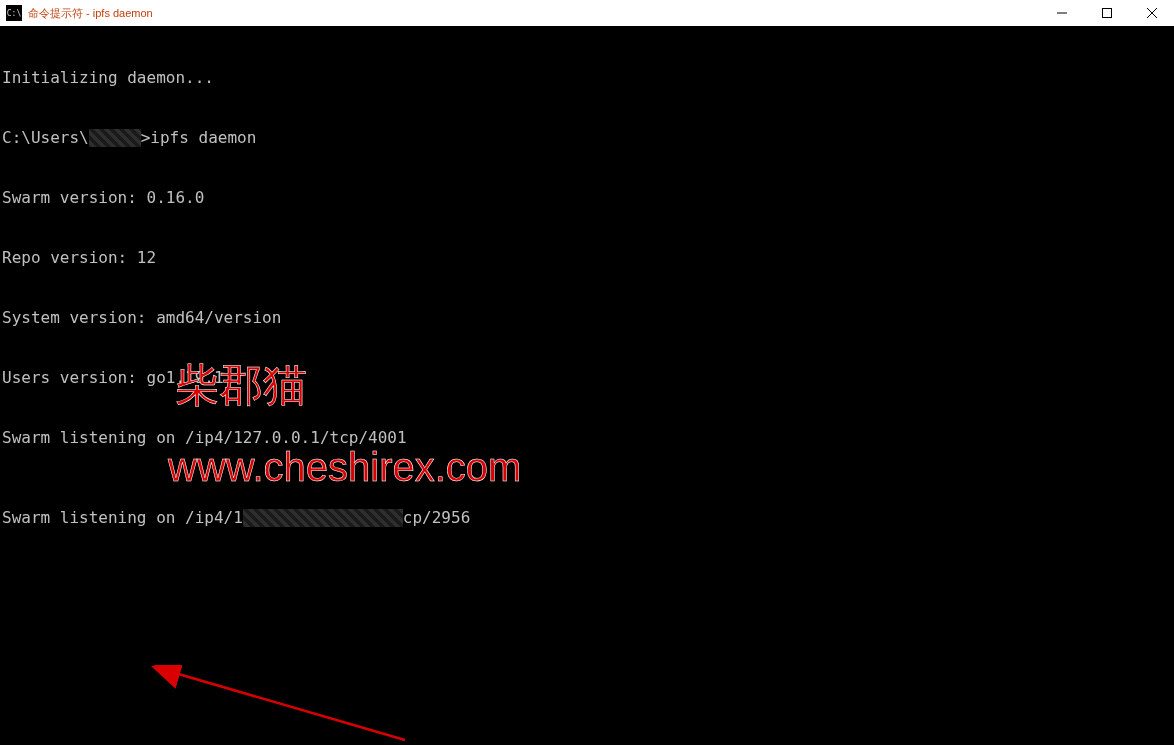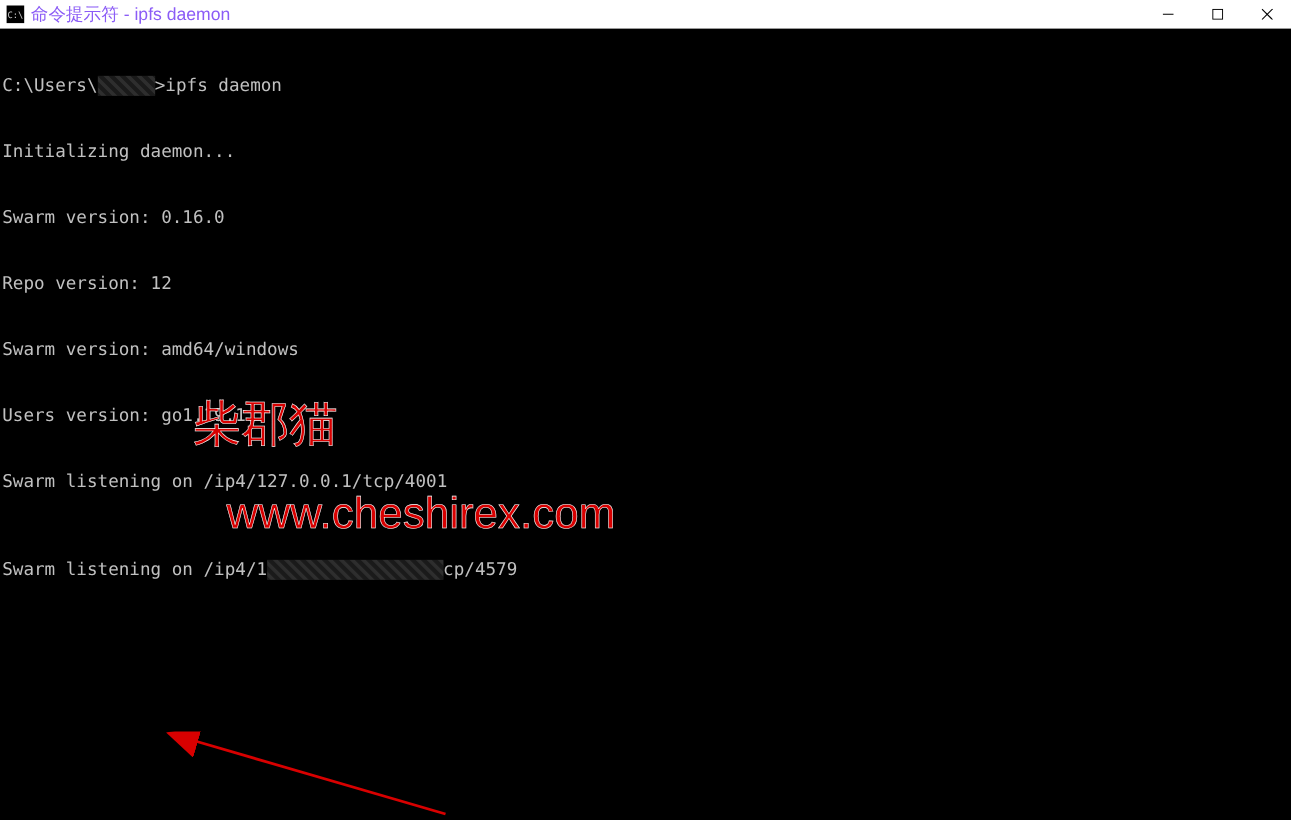--- a/index.html
+++ b/index.html
@@ -26,22 +26,22 @@
       background: #000;
       color: #ccc;
       font-size: 8px;
       display: flex;
       align-items: center;
       justify-content: center;
       margin-right: 6px;
       font-family: monospace;
     }
     .titlebar-text {
-      font-size: 16px;
-      color: #8b5cf6;
+      font-size: 11px;
+      color: #c2410c;
     }
     .window-controls {
       position: absolute;
       right: 0;
       top: 0;
       display: flex;
       height: 100%;
     }
     .win-btn {
       width: 45px;
@@ -85,21 +85,20 @@
       -webkit-text-stroke: 0.5px #fff;
     }
     .watermark2 {
       position: absolute;
       top: 445px;
       left: 168px;
       color: #d80000;
       font-size: 40px;
       font-family: Arial, sans-serif;
       pointer-events: none;
-      margin-left: 38px;
       -webkit-text-stroke: 0.5px #fff;
     }
     .arrow {
       position: absolute;
       pointer-events: none;
     }
   </style>
 </head>
 <body>
 
@@ -120,29 +119,29 @@
     <div class="win-btn">
       <svg viewBox="0 0 10 10">
           <line x1="0" y1="0" x2="10" y2="10" stroke="#000" stroke-width="1"></line>
           <line x1="10" y1="0" x2="0" y2="10" stroke="#000" stroke-width="1"></line>
         </svg>
     </div>
   </div>
 </div>
 
 <div class="terminal">
+  <div class="terminal-line">Initializing daemon...</div>
   <div class="terminal-line"><span>C:\Users\</span><span class="redact" style="width:52px"></span><span>&gt;ipfs daemon</span></div>
-  <div class="terminal-line">Initializing daemon...</div>
   <div class="terminal-line">Swarm version: 0.16.0</div>
   <div class="terminal-line">Repo version: 12</div>
-  <div class="terminal-line">Swarm version: amd64/windows</div>
+  <div class="terminal-line">System version: amd64/version</div>
   <div class="terminal-line">Users version: go1.19.1</div>
   <div class="terminal-line">Swarm listening on /ip4/127.0.0.1/tcp/4001</div>
 
-  <div class="terminal-line"><span>Swarm listening on /ip4/1</span><span class="redact" style="width:160px"></span><span>cp/4579</span></div>
+  <div class="terminal-line"><span>Swarm listening on /ip4/1</span><span class="redact" style="width:160px"></span><span>cp/2956</span></div>
   
   
   
   
   
   
   
   
   
 

